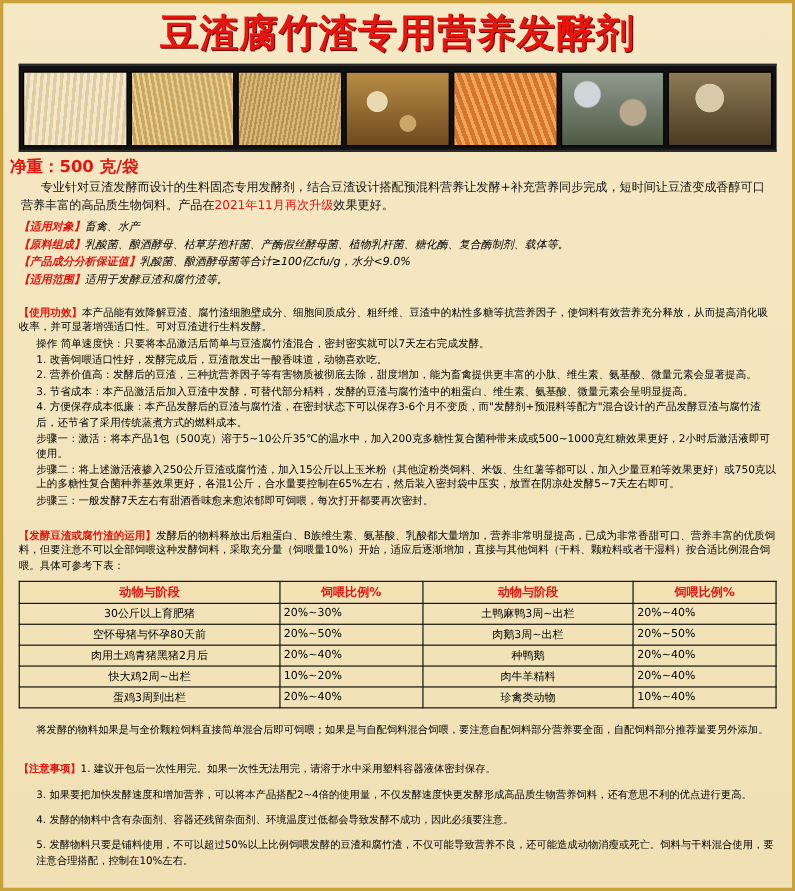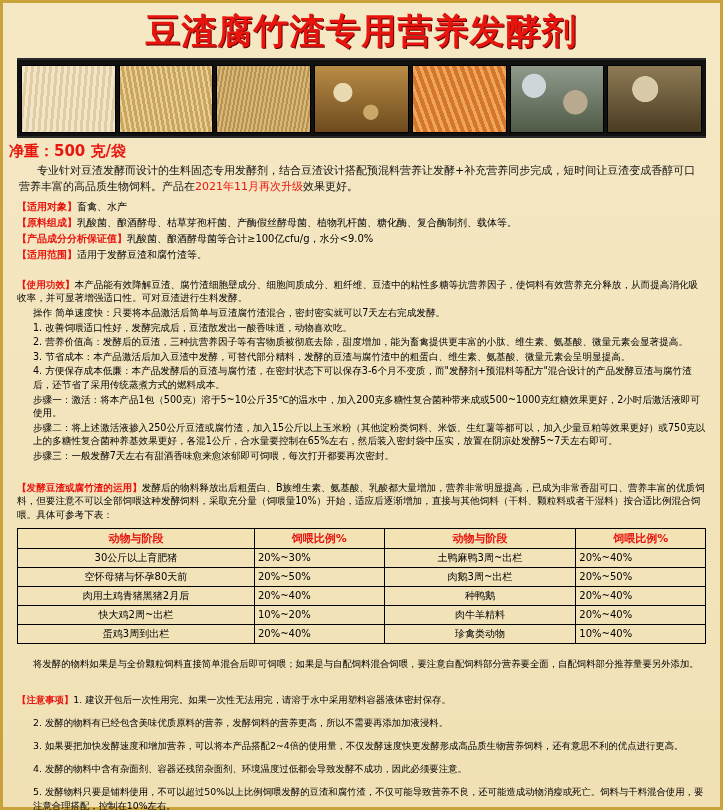--- a/index.html
+++ b/index.html
@@ -89,20 +89,21 @@
     padding:0 10px;
     text-indent:18px;
     color:#111;
   }
   .intro .red{color:#e8150f;}
   
   .spec{
     padding:2px 8px 0;
     font-size:10px;
     line-height:1.5;
+    font-style:italic;
   }
   .spec .row{margin:1px 0;}
   .lbl{color:#e8150f;font-weight:bold;}
   
   .block{
     padding:1px 8px;
     font-size:9.6px;
     line-height:1.42;
     margin-top:14px;
   }
@@ -226,19 +227,18 @@
       </tr>
     </tbody>
   </table>
 
   <div class="notes">
     <p class="indent">将发酵的物料如果是与全价颗粒饲料直接简单混合后即可饲喂；如果是与自配饲料混合饲喂，要注意自配饲料部分营养要全面，自配饲料部分推荐量要另外添加。</p>
   </div>
 
   <div class="notes">
     <p><span class="lbl">【注意事项】</span><span>1. 建议开包后一次性用完。如果一次性无法用完，请溶于水中采用塑料容器液体密封保存。</span></p>
-    <p class="indent2">2. 发酵的物料有已经包含美味优质原料的营养，发酵饲料的营养更高，所以不需要再添加加液浸料。</p>
     <p class="indent2">3. 如果要把加快发酵速度和增加营养，可以将本产品搭配2~4倍的使用量，不仅发酵速度快更发酵形成高品质生物营养饲料，还有意思不利的优点进行更高。</p>
     <p class="indent2">4. 发酵的物料中含有杂面剂、容器还残留杂面剂、环境温度过低都会导致发酵不成功，因此必须要注意。</p>
     <p class="indent2">5. 发酵物料只要是铺料使用，不可以超过50%以上比例饲喂发酵的豆渣和腐竹渣，不仅可能导致营养不良，还可能造成动物消瘦或死亡。饲料与干料混合使用，要注意合理搭配，控制在10%左右。</p>
   </div>
 
 </div>
 
 </body></html>

